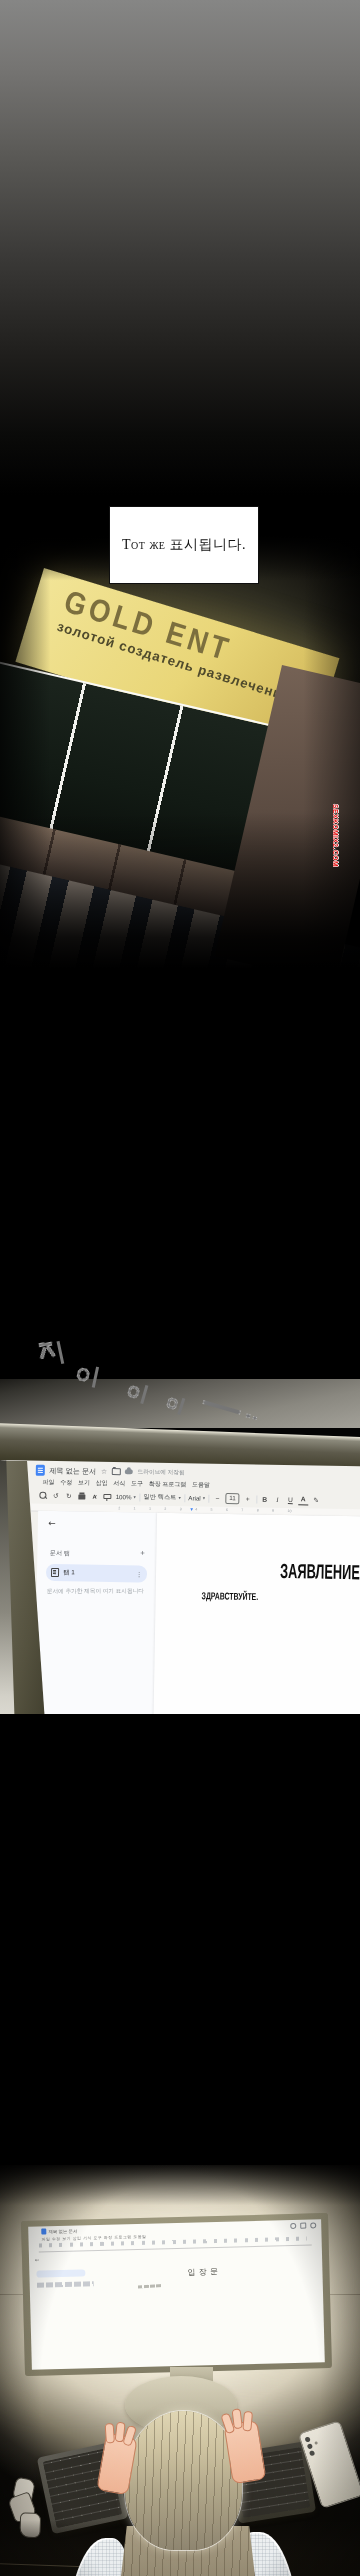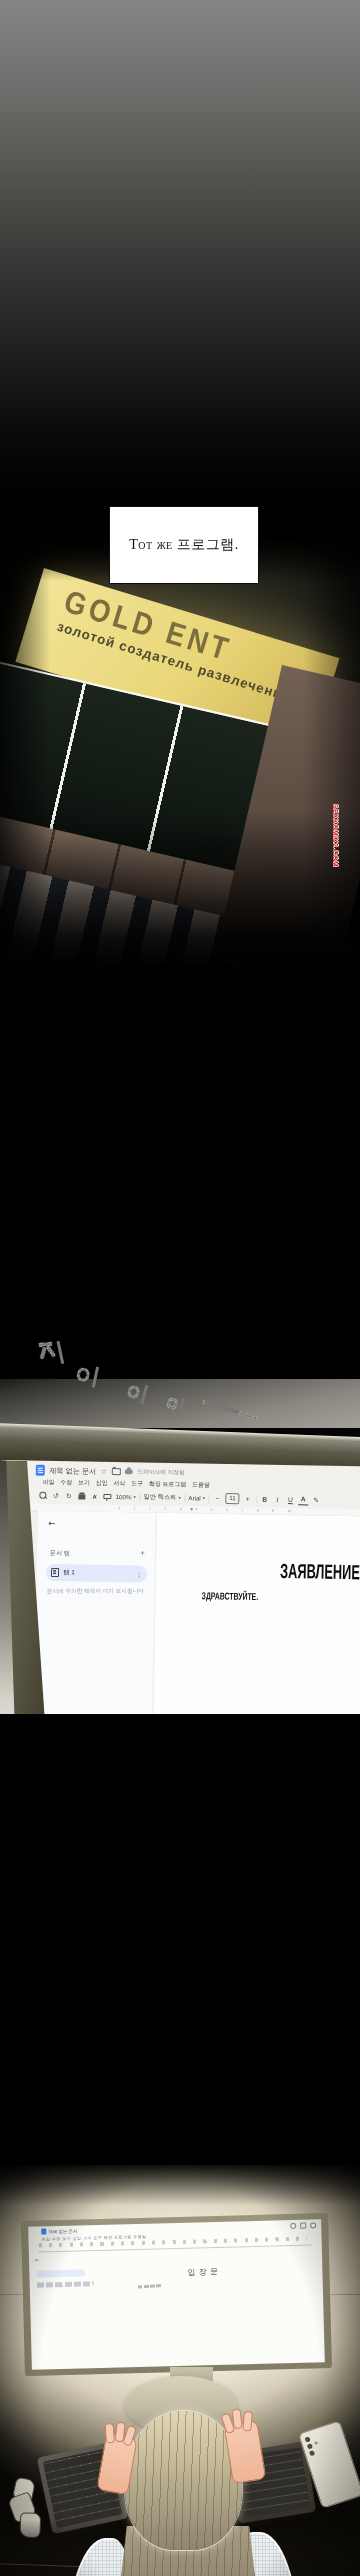--- a/index.html
+++ b/index.html
@@ -197,21 +197,21 @@
                  linear-gradient(180deg,rgba(0,0,0,.9) 0%,transparent 5%,transparent 72%,rgba(0,0,0,.92) 96%,#000 100%);}
 </style>
 </head>
 <body>
 
 <div id="page">
 
   <div id="sky" class="abs"></div>
 
   <div id="caption-box" class="abs">
-    <span>Тот же 프로그램.</span>
+    <span>Тот же 표시됩니다.</span>
   </div>
 
   <div id="building" class="abs">
     <div id="billboard" class="abs">
       <div class="bb-title">GOLD ENT</div>
       <div class="bb-sub">золотой создатель развлечений</div>
     </div>
     <div id="glass-wall" class="abs"></div>
     <div id="tile-band" class="abs"></div>
     <div id="stripe-band" class="abs"></div>

